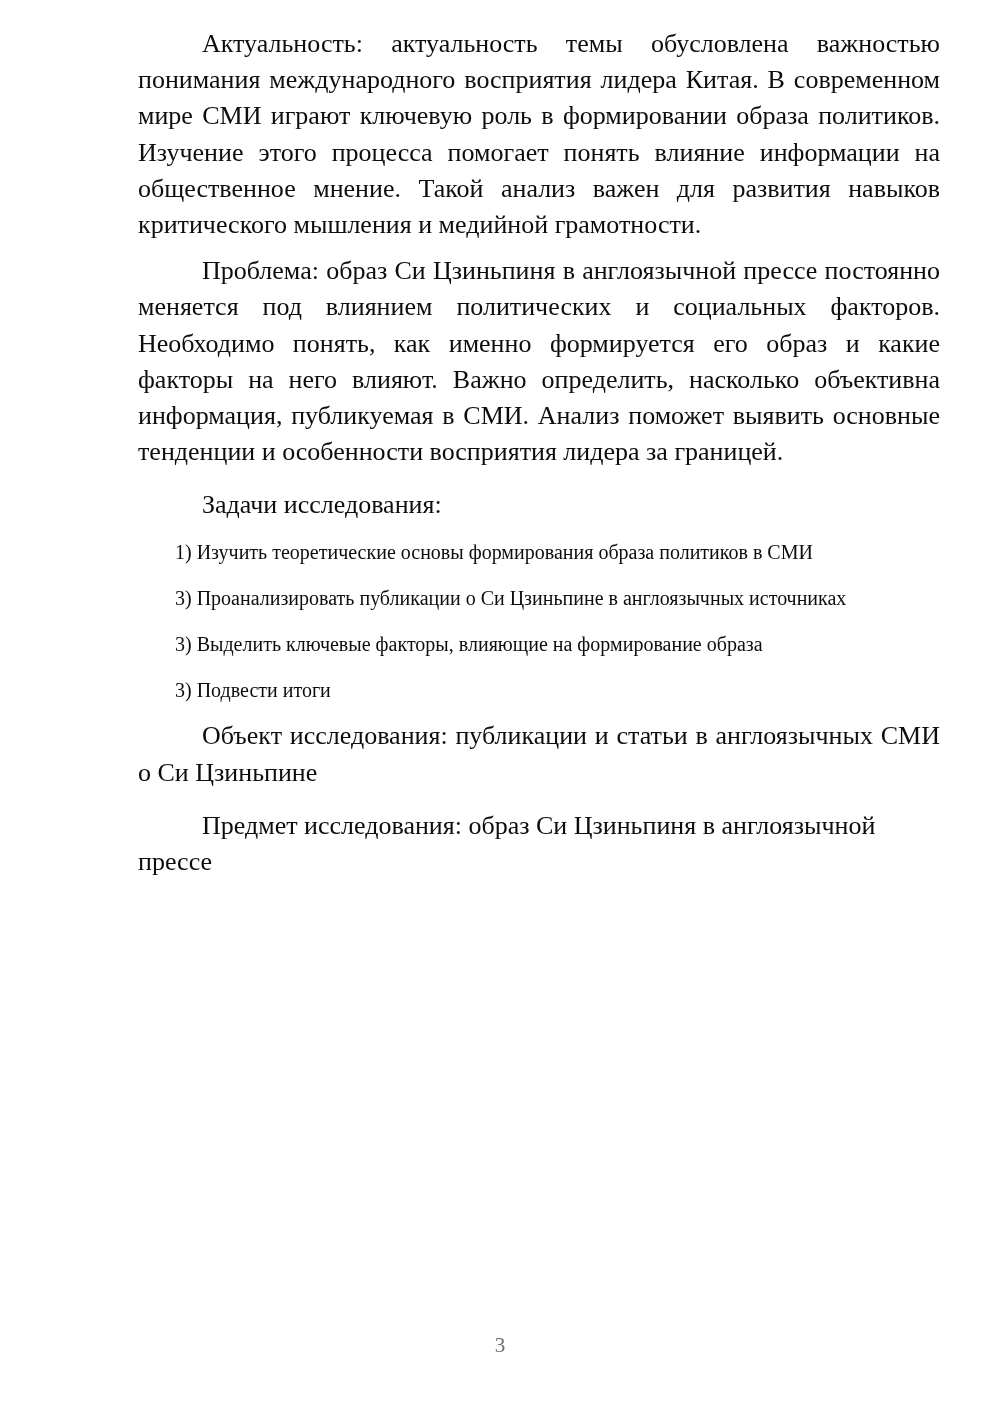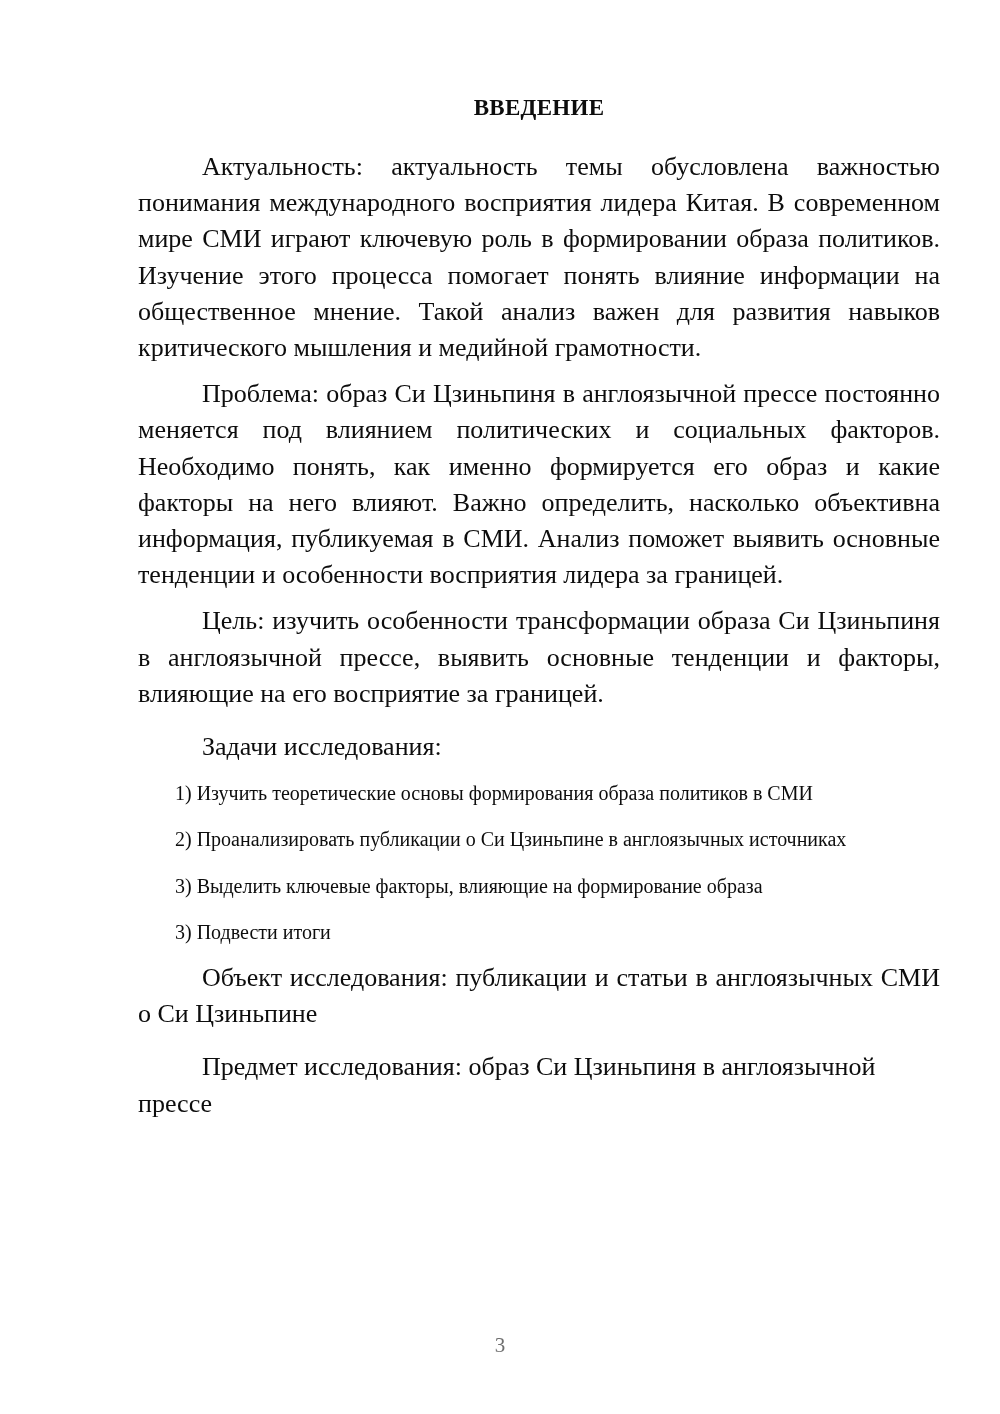--- a/index.html
+++ b/index.html
@@ -98,33 +98,31 @@
     color: #6f6f6f;
   }
 </style>
 </head>
 <body>
 
 <div class="page">
 
   <div class="content">
 
-    <h1 class="doc-heading">ВВЕДЕНИЕ</h1>
 
     <p class="para para-first">Актуальность: актуальность темы обусловлена важностью понимания международного восприятия лидера Китая. В современном мире СМИ играют ключевую роль в формировании образа политиков. Изучение этого процесса помогает понять влияние информации на общественное мнение. Такой анализ важен для развития навыков критического мышления и медийной грамотности.</p>
 
     <p class="para para-gap">Проблема: образ Си Цзиньпиня в англоязычной прессе постоянно меняется под влиянием политических и социальных факторов. Необходимо понять, как именно формируется его образ и какие факторы на него влияют. Важно определить, насколько объективна информация, публикуемая в СМИ. Анализ поможет выявить основные тенденции и особенности восприятия лидера за границей.</p>
 
-    <p class="para para-gap">Цель: изучить особенности трансформации образа Си Цзиньпиня в англоязычной прессе, выявить основные тенденции и факторы, влияющие на его восприятие за границей.</p>
 
     <p class="para para-gap single-line">Задачи исследования:</p>
 
     <ul class="list-block">
       <li class="list-item">1) Изучить теоретические основы формирования образа политиков в СМИ</li>
-      <li class="list-item">2) Проанализировать публикации о Си Цзиньпине в англоязычных источниках</li>
+      <li class="list-item">3) Проанализировать публикации о Си Цзиньпине в англоязычных источниках</li>
       <li class="list-item single">3) Выделить ключевые факторы, влияющие на формирование образа</li>
       <li class="list-item single">3) Подвести итоги</li>
     </ul>
 
     <p class="para para-gap">Объект исследования: публикации и статьи в англоязычных СМИ о Си Цзиньпине</p>
 
     <p class="para para-gap single-line">Предмет исследования: образ Си Цзиньпиня в англоязычной прессе</p>
 
 
   </div>

